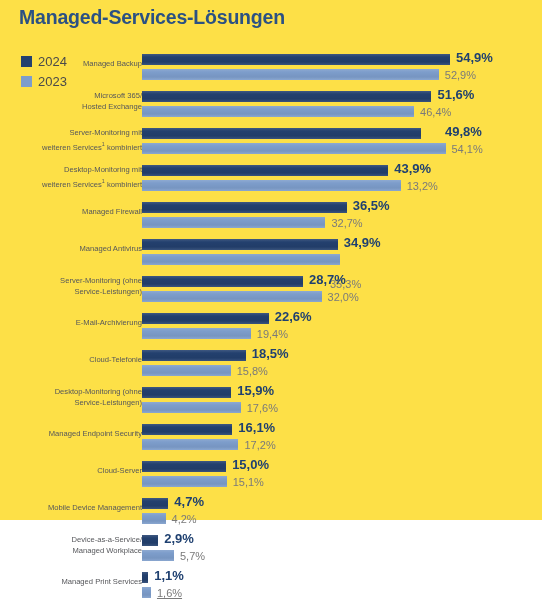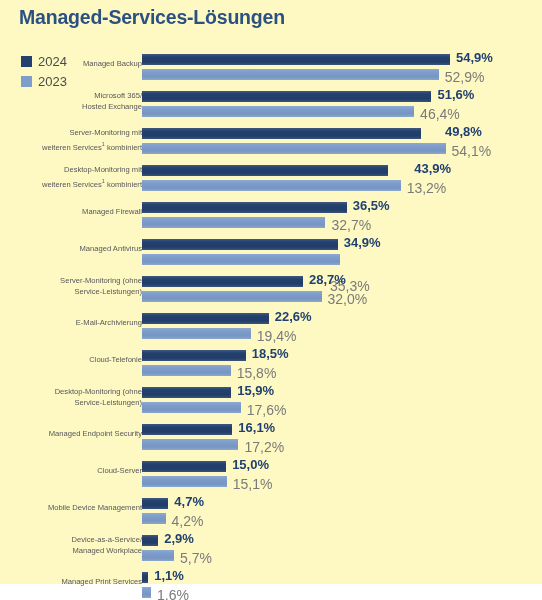--- a/index.html
+++ b/index.html
@@ -12,22 +12,22 @@
     height: 600px;
     font-family: "Liberation Sans", sans-serif;
     color: #333333;
     overflow: hidden;
     position: relative;
   }
 
   #page {
     position: relative;
     width: 542px;
-    height: 584px;
-    background: #fef9c3;
+    height: 520px;
+    background: #fde047;
   }
 
   
   .chart-title {
     position: absolute;
     left: 19px;
     top: 6px;
     font-size: 19.5px;
     font-weight: bold;
     color: #2b5183;
@@ -116,21 +116,21 @@
     white-space: nowrap;
   }
   .val.v2024 {
     top: 0px;
     font-size: 13px;
     font-weight: bold;
     color: #1f4070;
   }
   .val.v2023 {
     top: 19px;
-    font-size: 14px;
+    font-size: 11px;
     color: #7a7a7a;
   }
 
   
   .bar::after {
     content: "";
     position: absolute;
     inset: 0;
     background:
       linear-gradient(180deg, rgba(255,255,255,0.13) 0%, rgba(255,255,255,0) 28%,
@@ -175,21 +175,21 @@
       <div class="row">
         <div class="cat-label l2">Server-Monitoring mit<br>weiteren Services<span class="sup">1</span> kombiniert</div>
         <div class="bar b2024" style="width: 279.388px; background: rgb(35, 64, 110);"></div>
         <div class="val v2024" style="left: 445px;">49,8%</div>
         <div class="bar b2023" style="width: 303.512px; background: rgb(125, 157, 203);"></div>
         <div class="val v2023" style="left: 451.512px;">54,1%</div>
       </div>
       <div class="row">
         <div class="cat-label l2">Desktop-Monitoring mit<br>weiteren Services<span class="sup">1</span> kombiniert</div>
         <div class="bar b2024" style="width: 246.288px; background: rgb(35, 64, 110);"></div>
-        <div class="val v2024" style="left: 394.288px; margin-left: 20px;">43,9%</div>
+        <div class="val v2024" style="left: 394.288px;">43,9%</div>
         <div class="bar b2023" style="width: 258.63px; background: rgb(125, 157, 203);"></div>
         <div class="val v2023" style="left: 406.63px;">13,2%</div>
       </div>
       <div class="row">
         <div class="cat-label l1">Managed Firewall</div>
         <div class="bar b2024" style="width: 204.772px; background: rgb(35, 64, 110);"></div>
         <div class="val v2024" style="left: 352.772px;">36,5%</div>
         <div class="bar b2023" style="width: 183.454px; background: rgb(125, 157, 203);"></div>
         <div class="val v2023" style="left: 331.454px;">32,7%</div>
       </div>

